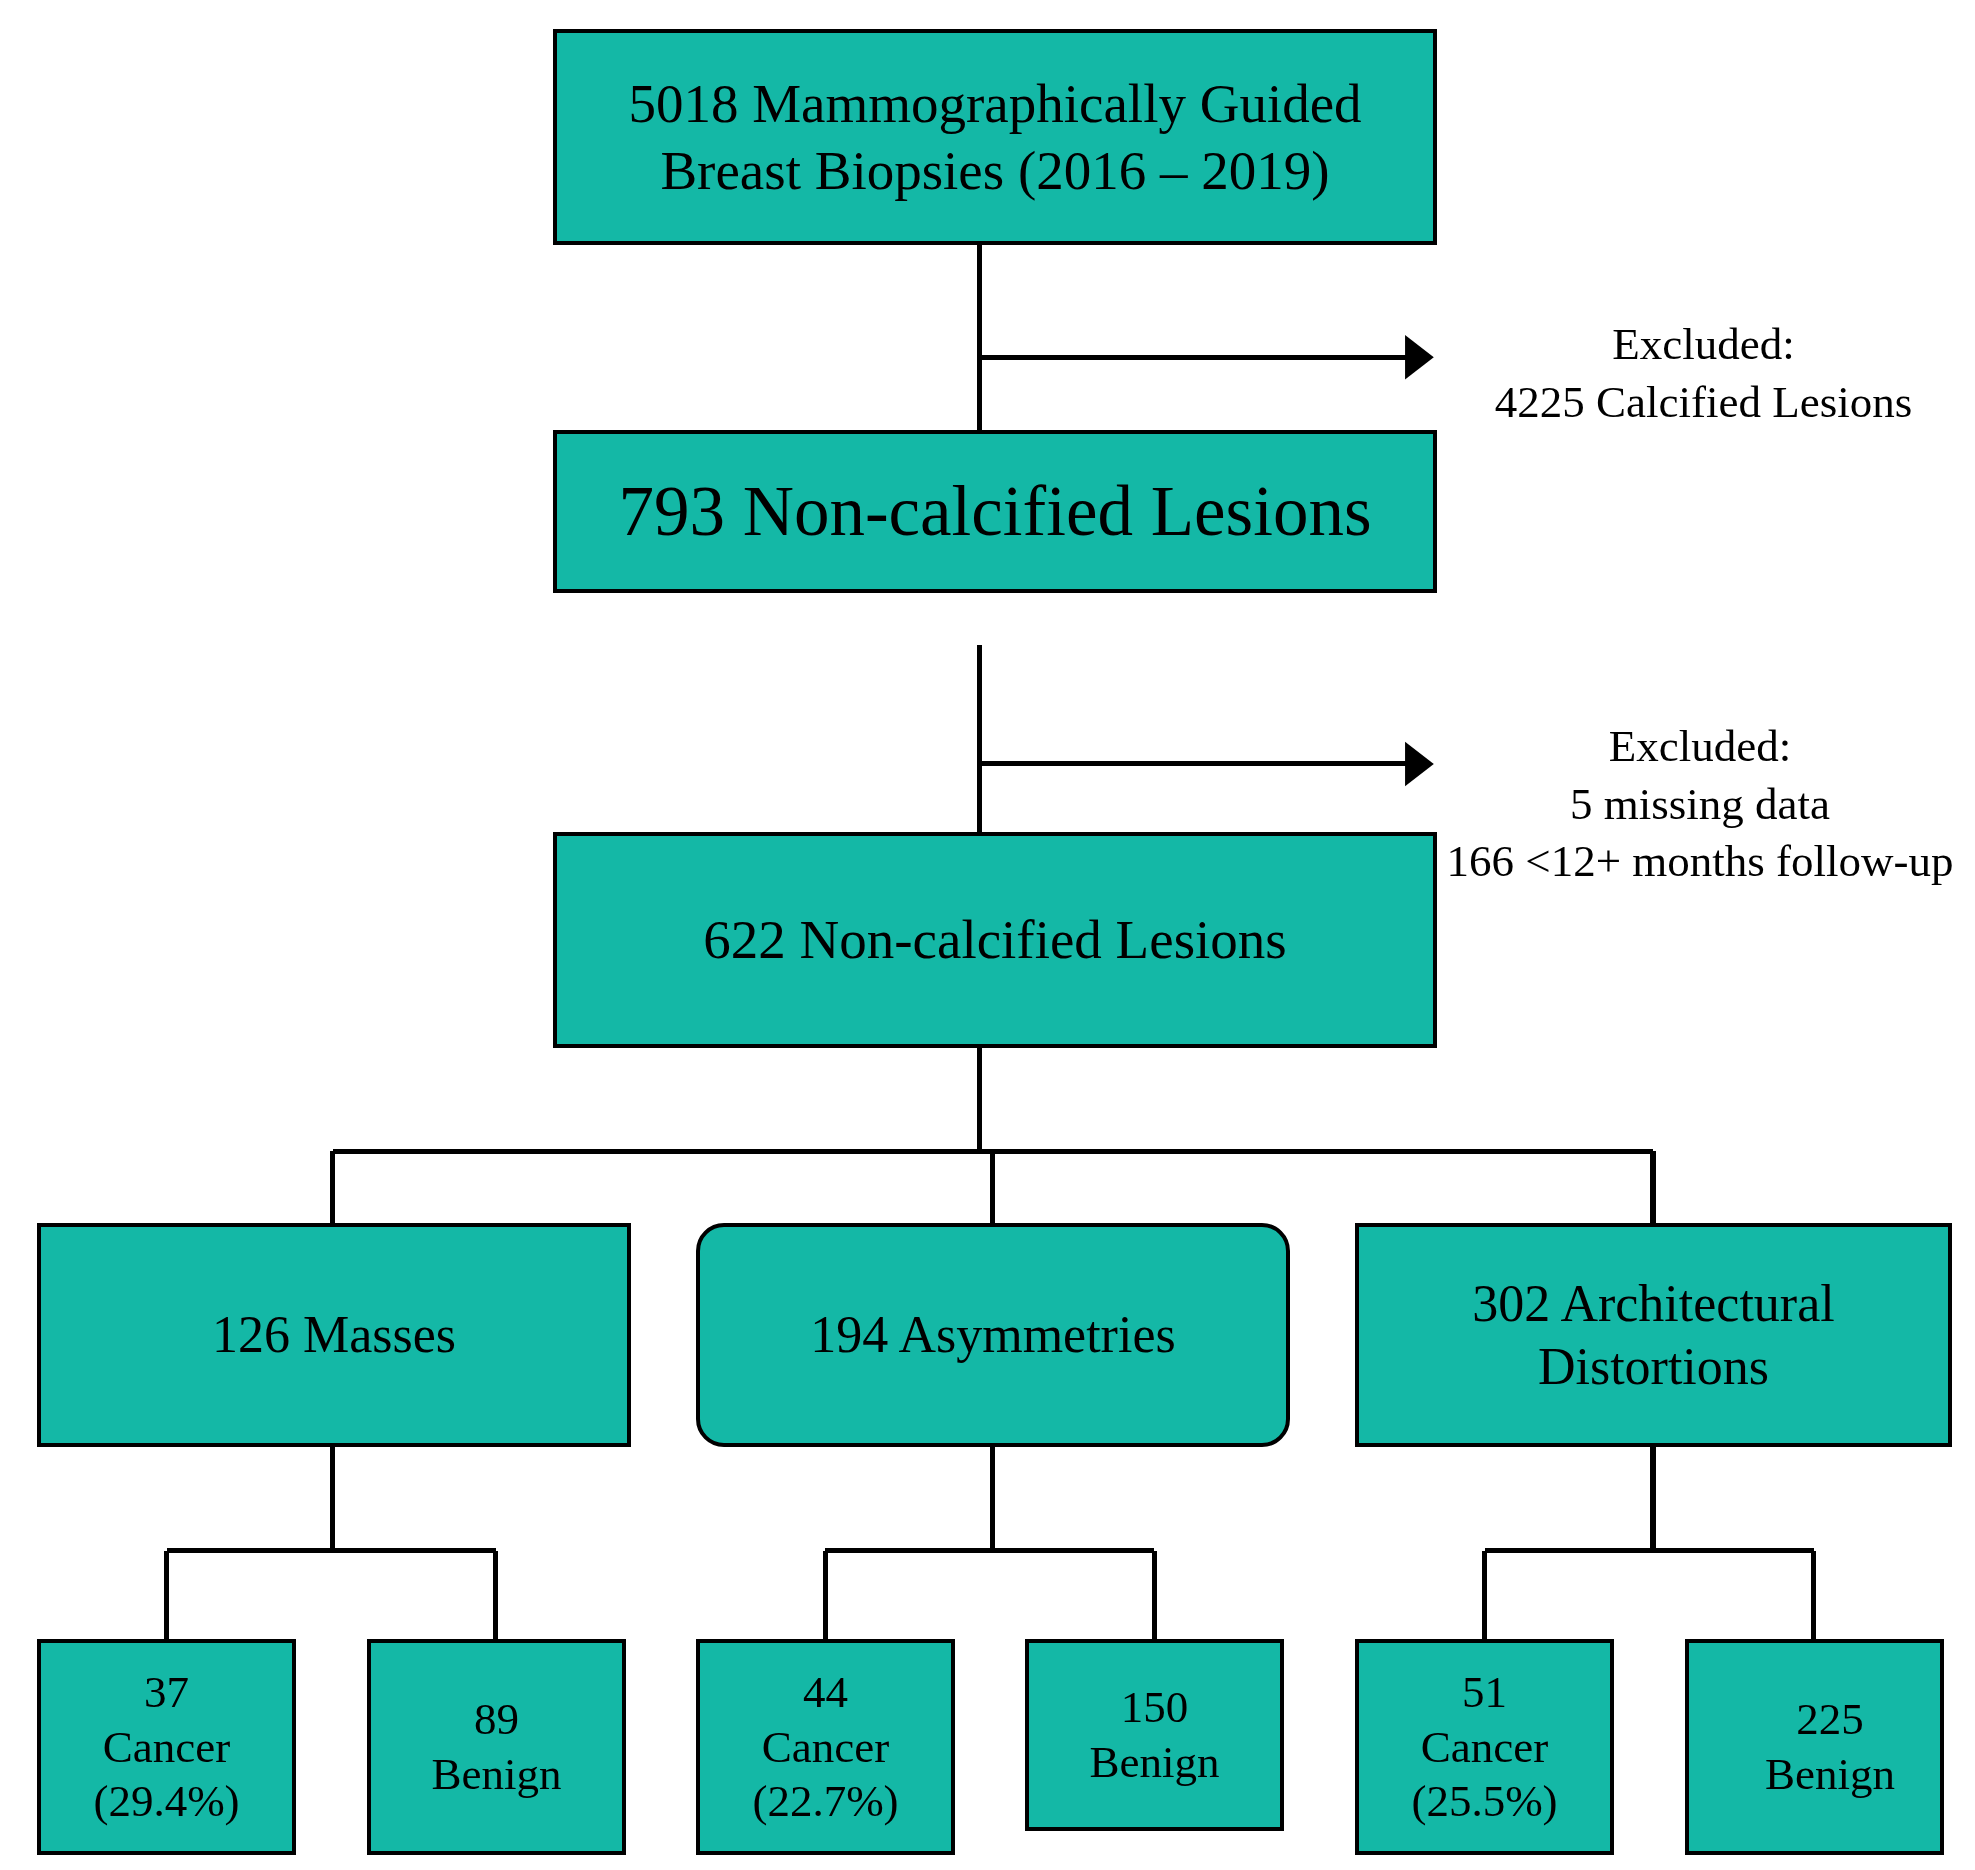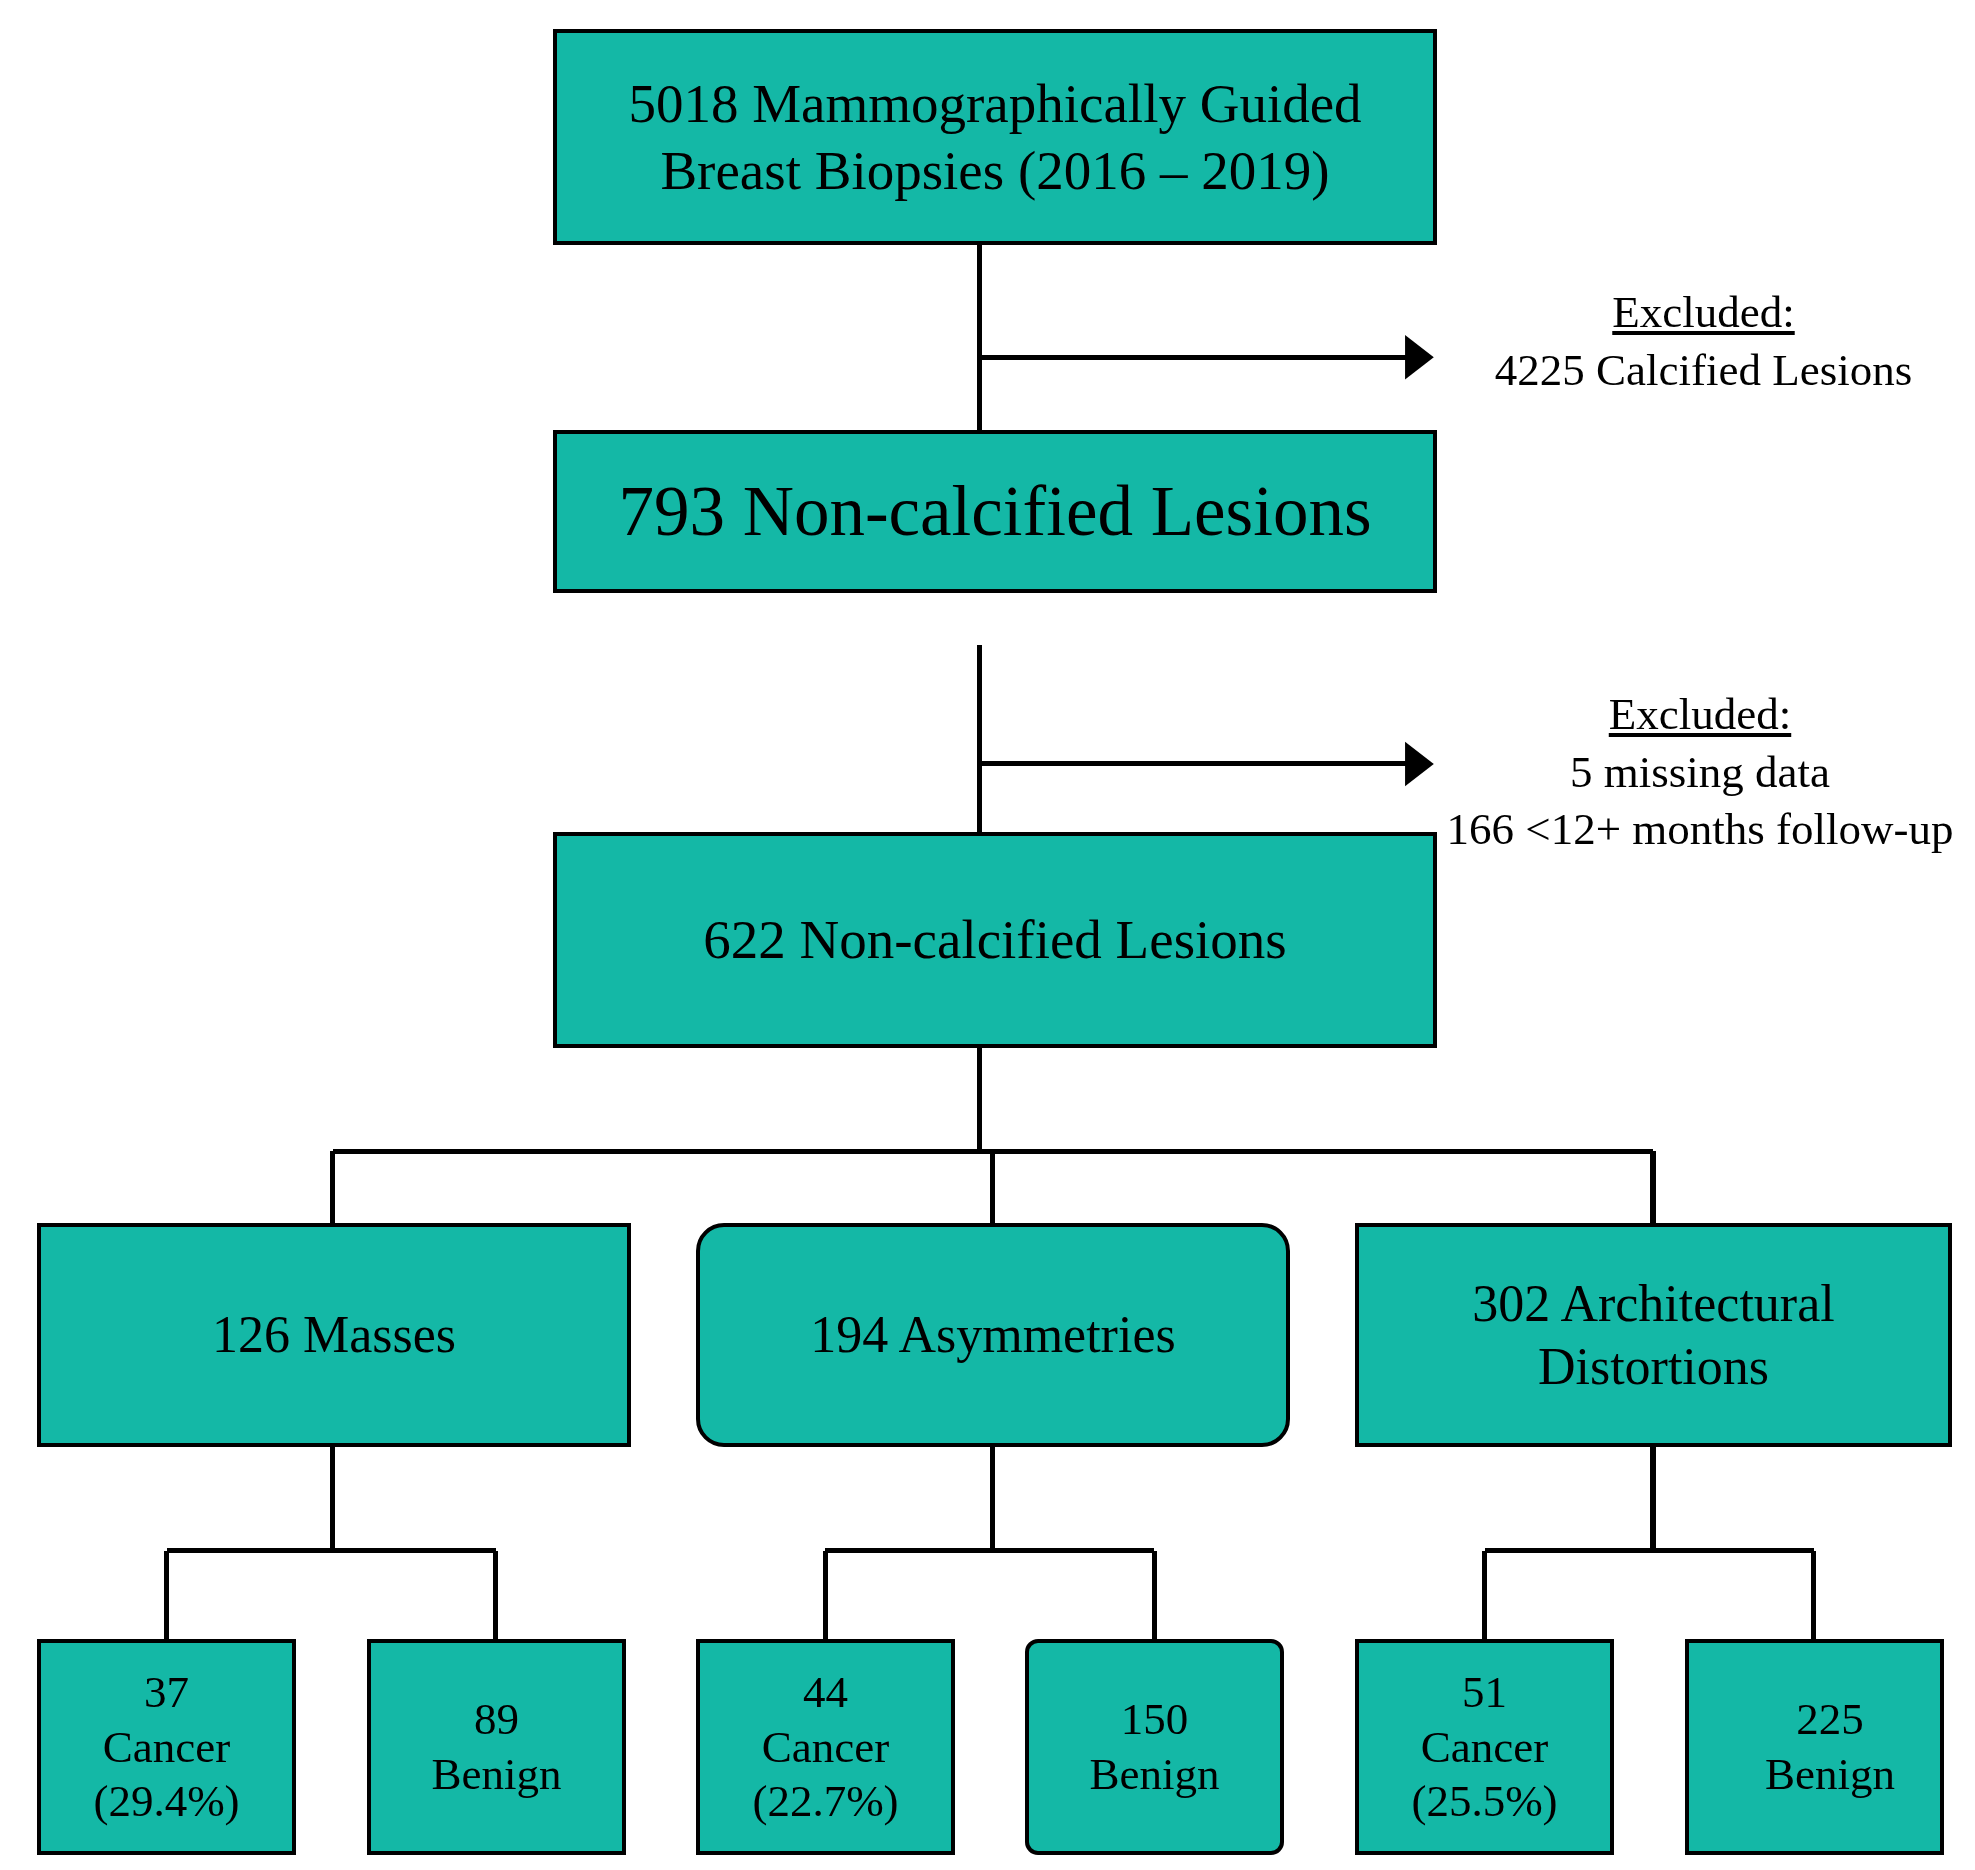--- a/index.html
+++ b/index.html
@@ -50,36 +50,36 @@
   #node-noncalc1   { left: 553px;  top: 430px;  width: 884px; height: 163px; font-size: 71px; }
   #node-noncalc2   { left: 553px;  top: 832px; width: 884px; height: 216px; font-size: 55px; }
   
   #node-masses     { left: 37px;   top: 1223px; width: 594px;  height: 224px; font-size: 52px; }
   #node-asym       { left: 696px;  top: 1223px; width: 594px;  height: 224px; font-size: 52px; border-radius: 28px; }
   #node-arch       { left: 1355px; top: 1223px; width: 597px;  height: 224px; font-size: 52px; }
   
   #leaf-0 { left: 37px;   top: 1639px; width: 259px; height: 216px; font-size: 45px; }
   #leaf-1 { left: 367px;  top: 1639px; width: 259px; height: 216px; font-size: 45px; }
   #leaf-2 { left: 696px;  top: 1639px; width: 259px; height: 216px; font-size: 45px; }
-  #leaf-3 { left: 1025px; top: 1639px; width: 259px; height: 216px; font-size: 45px; border-radius: 13px; }
+  #leaf-3 { left: 1025px; top: 1639px; width: 259px; height: 192px; font-size: 45px; }
   #leaf-4 { left: 1355px; top: 1639px; width: 259px; height: 216px; font-size: 45px; }
   #leaf-5 { left: 1685px; top: 1639px; width: 259px; height: 216px; font-size: 45px; padding-left: 31px; }
 
   
   .exclusion {
     position: absolute;
     text-align: center;
     font-size: 45px;
     line-height: 1.28;
     white-space: nowrap;
   }
   .exclusion .heading {
     display: block;
-    text-decoration: underline;
     text-underline-offset: 4.3px;
+    margin-top: 32px;
   }
   .exclusion .detail { display: block; }
   #excl-1 { left: 1452px; top: 284px;  width: 503px; }
   #excl-2 { left: 1427px; top: 686px;  width: 546px; }
 </style>
 </head>
 <body>
 
 <div id="canvas">
 

